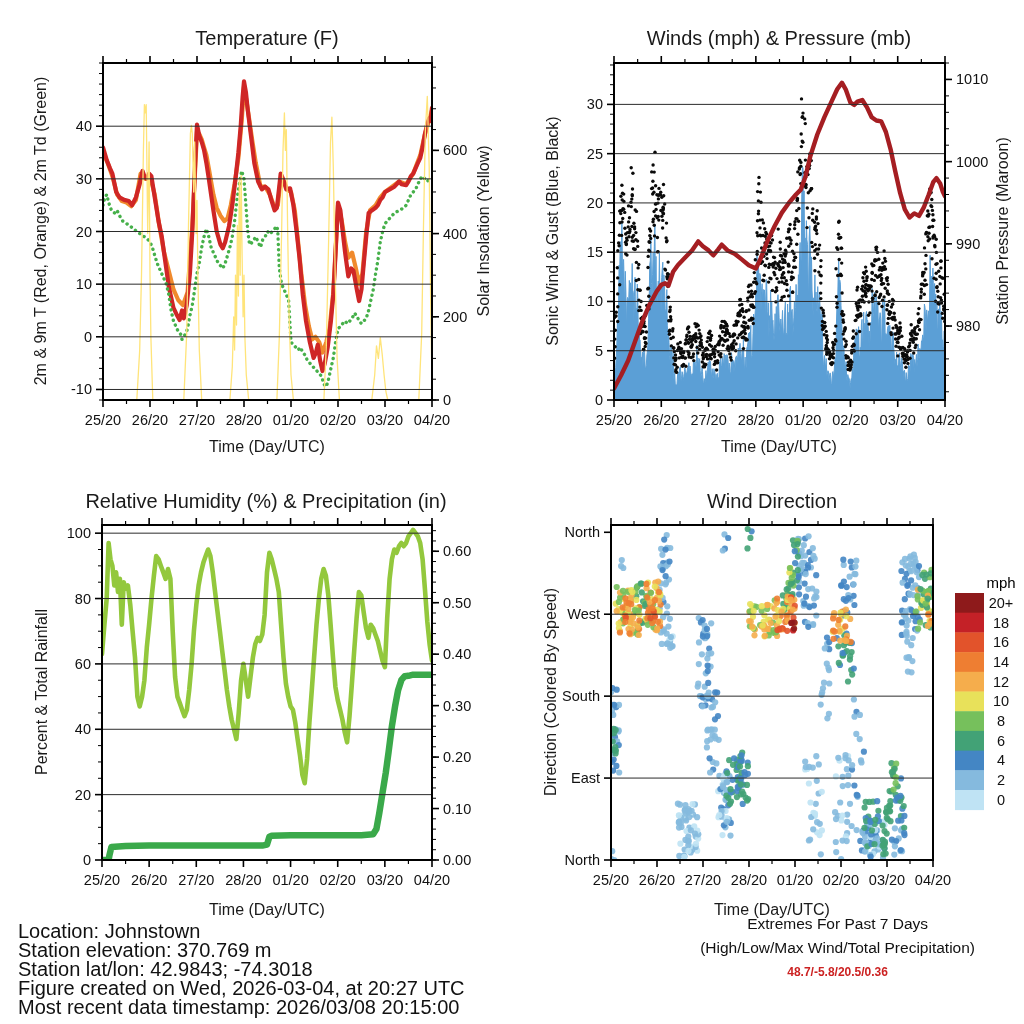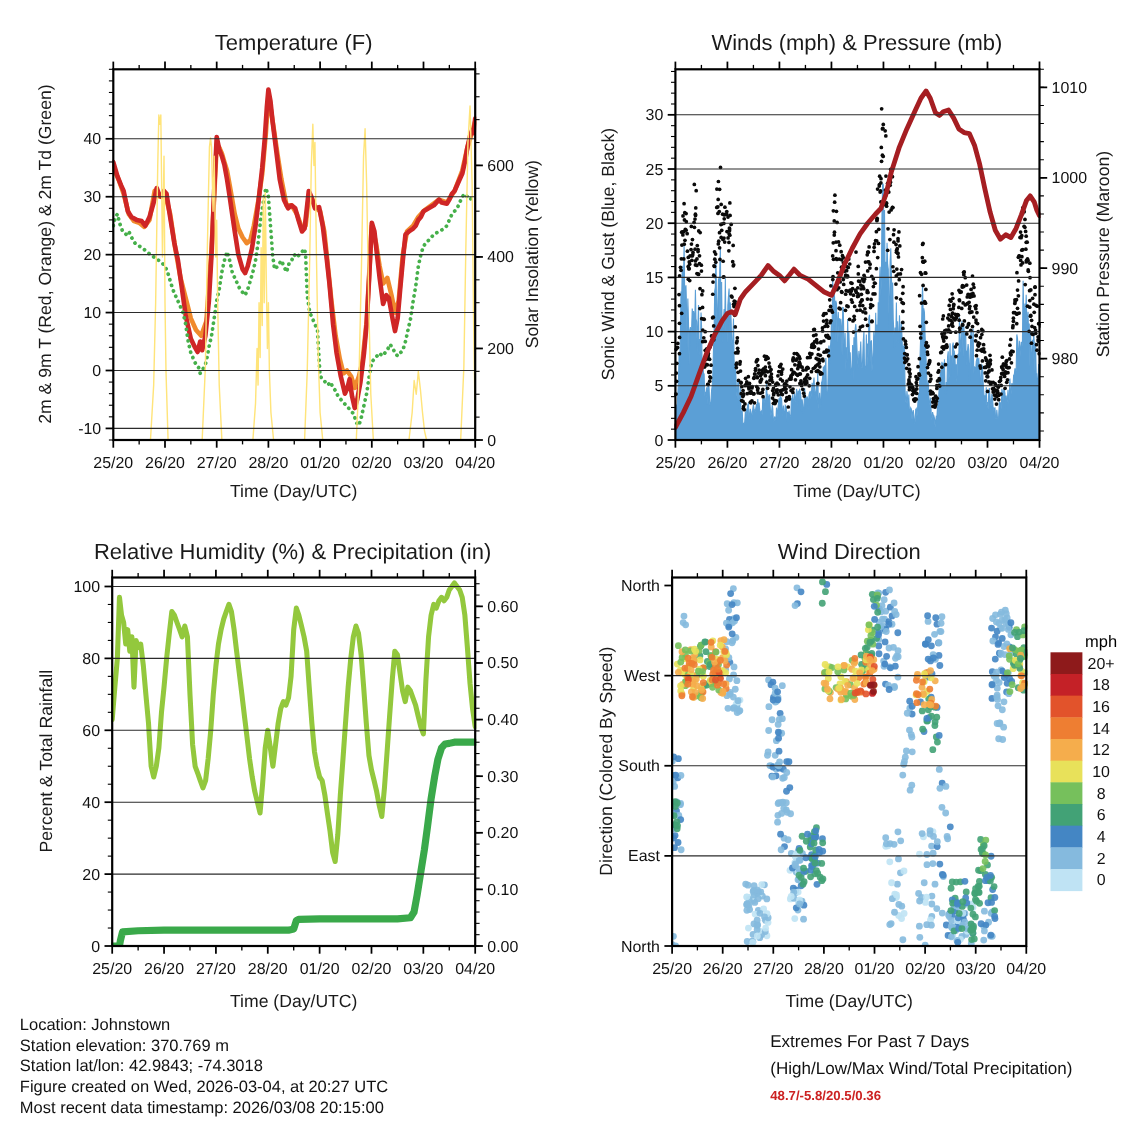--- a/index.html
+++ b/index.html
@@ -1,22 +1,22 @@
 <!DOCTYPE html>
 <html><head>
 <meta charset="utf-8">
 <style>
   html,body{margin:0;padding:0;background:#fff;}
   .page{position:relative;width:1024px;height:1024px;background:#ffffff;overflow:hidden;
         font-family:"Liberation Sans","DejaVu Sans",sans-serif;color:#000;}
   svg{position:absolute;left:0;top:0;}
   .title-t{font-size:20px;fill:#1a1a1a;}
   .axlab{font-size:16px;fill:#1a1a1a;}
-  .footer-left{position:absolute;left:18px;top:922px;font-size:15px;line-height:19px;color:#111;}
-  .footer-right{position:absolute;right:49px;top:936px;text-align:left;font-size:15.5px;line-height:24px;color:#111;}
+  .footer-left{position:absolute;left:18px;top:922px;font-size:20px;line-height:19px;color:#111;}
+  .footer-right{position:absolute;right:49px;top:912px;text-align:center;font-size:15.5px;line-height:24px;color:#111;}
   .extremes-values{font-weight:bold;font-size:12px;}
 </style>
 </head>
 <body>
 
 <div class="page">
 
   <svg id="fig" width="1024" height="1024" viewBox="0 0 1024 1024">
 
     <g id="layers">

